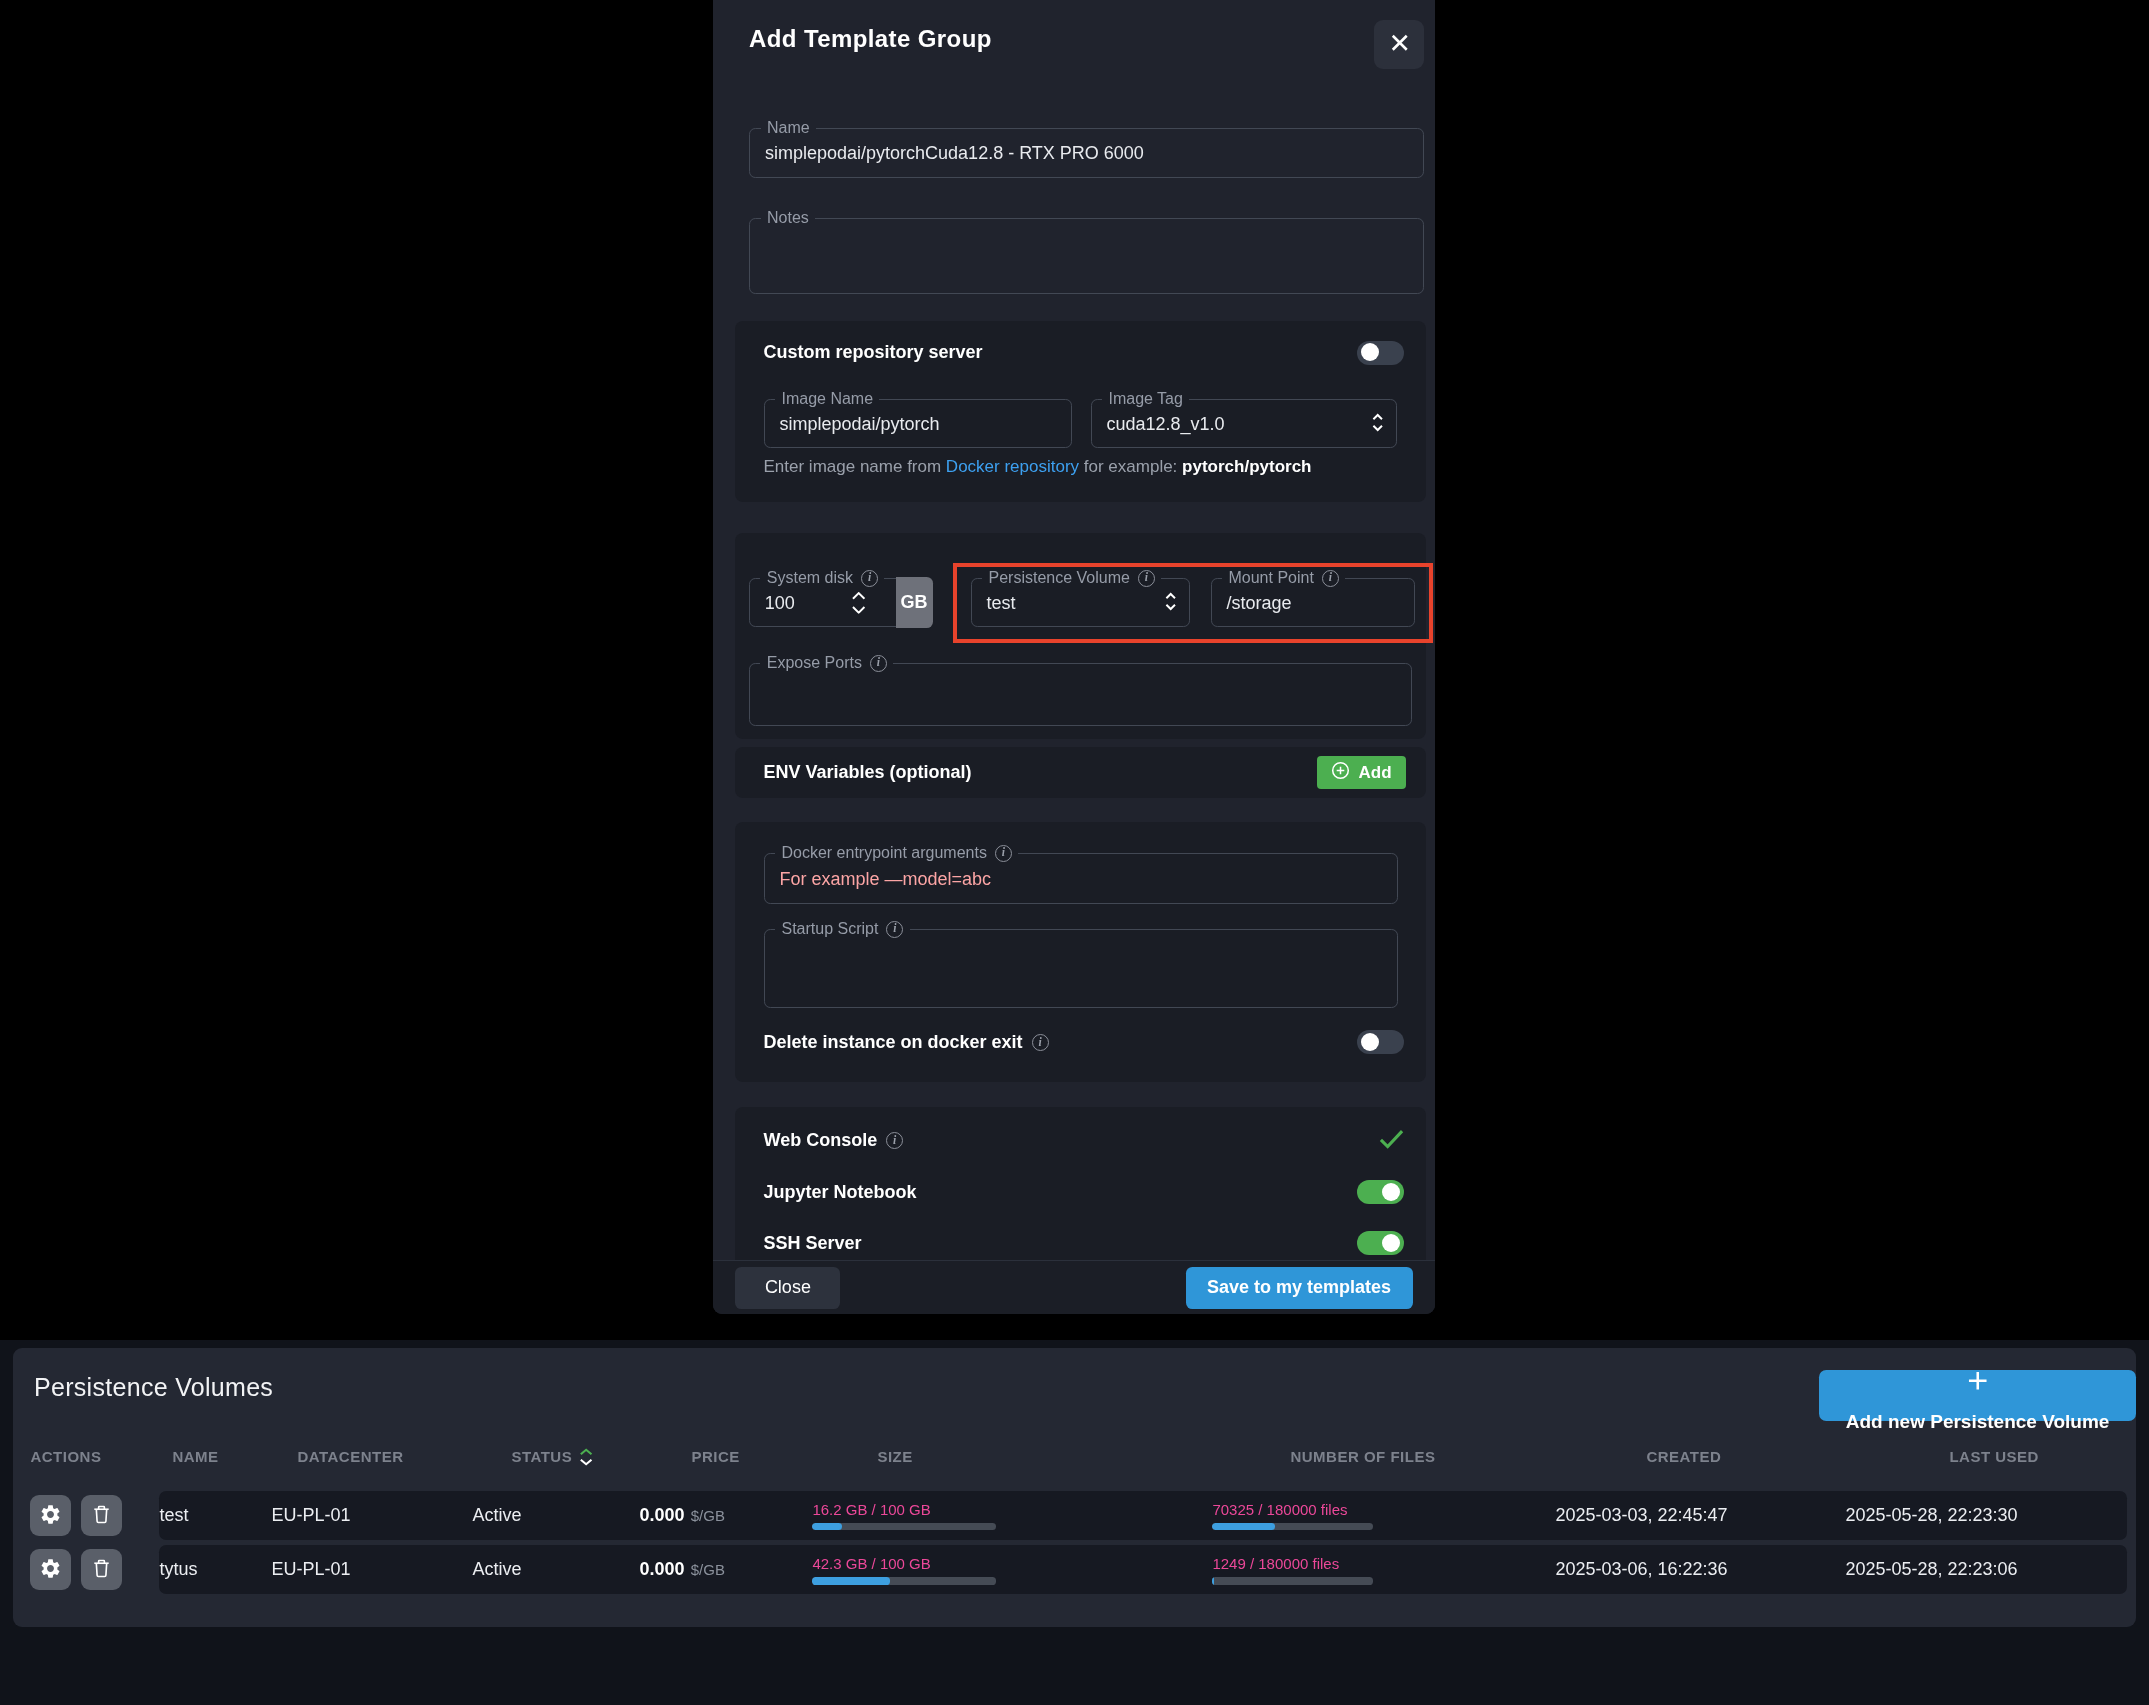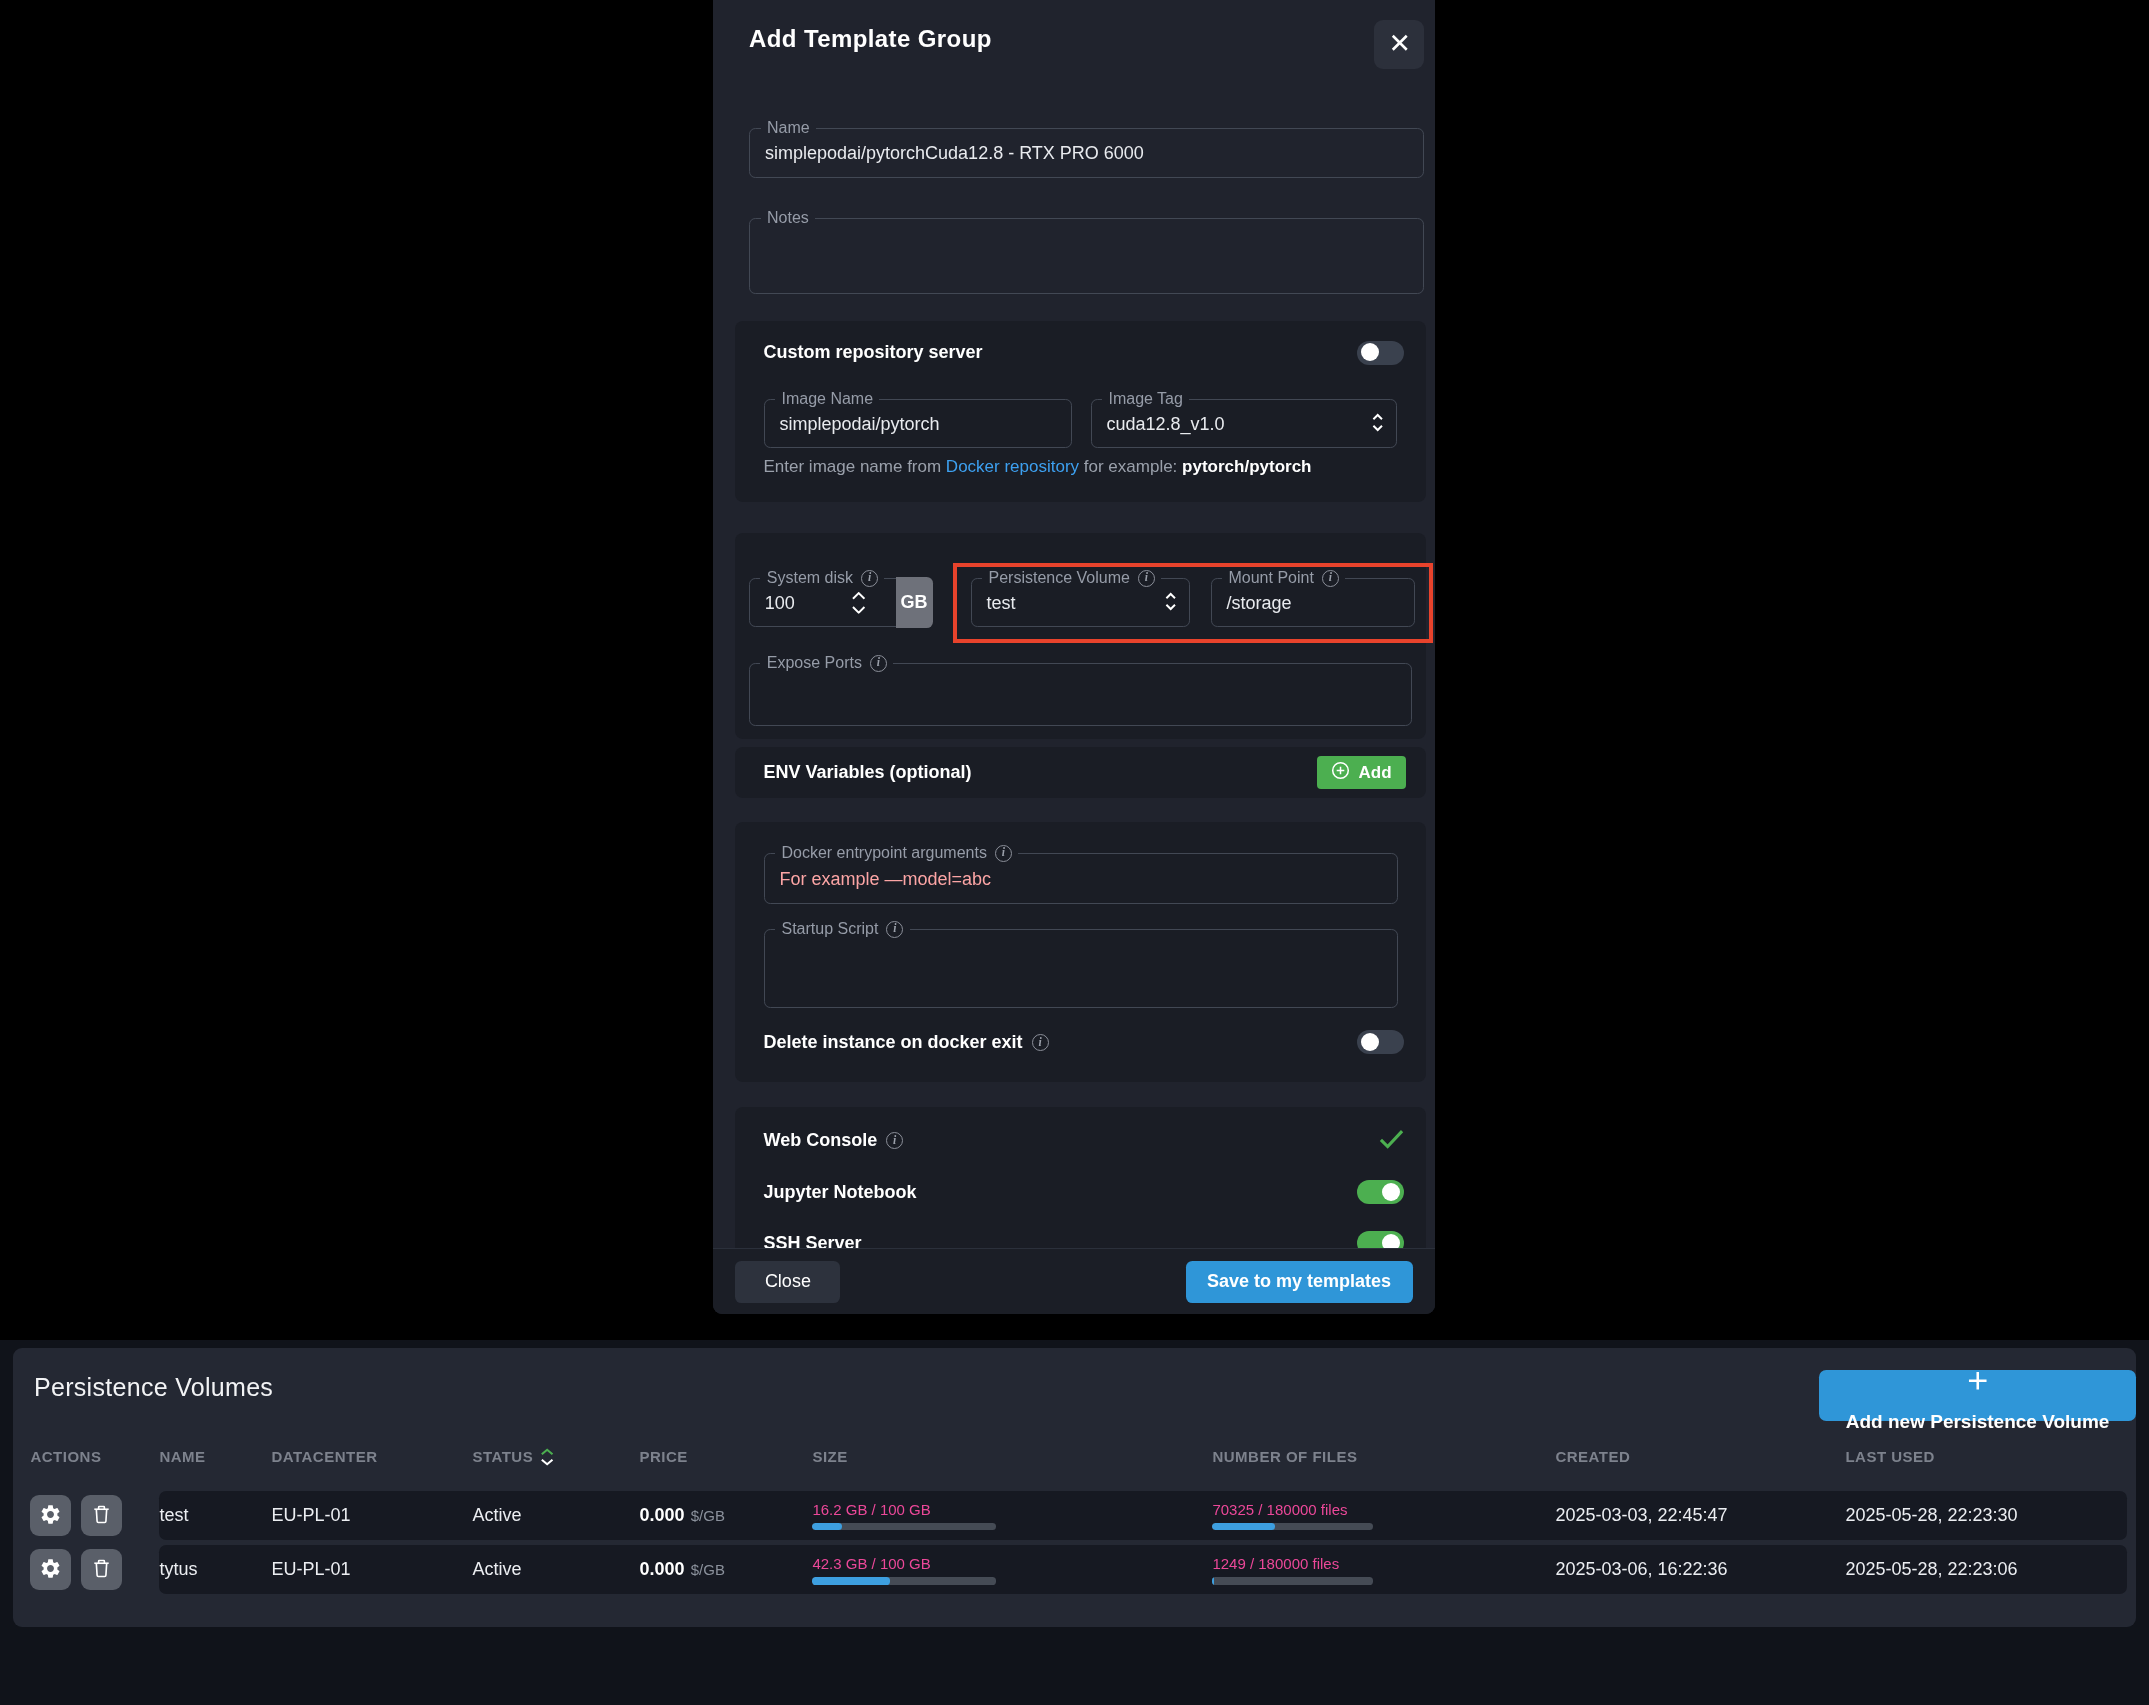--- a/index.html
+++ b/index.html
@@ -47,21 +47,21 @@
   .stepper { position:absolute; right:30px; top:50%; transform:translateY(-50%);
     display:flex; flex-direction:column; gap:6.3px; cursor:pointer; }
 
   .hl-box { position:absolute; left:218px; top:30px; width:480px; height:80px;
     border:4.5px solid #e8432c; z-index:6; pointer-events:none; }
 
   .add-env-btn { height:33px; padding:0 14.3px; background:#4caf50; border:none; border-radius:4px;
     color:#fff; font-size:17px; font-weight:600; display:flex; align-items:center; gap:8px; cursor:pointer;
     font-family:"Liberation Sans", sans-serif; }
 
-  .modal-footer { position:absolute; left:0; right:0; bottom:0; height:66px; background:#1b1e26;
+  .modal-footer { position:absolute; left:0; right:0; bottom:0; height:54px; background:#1b1e26;
     border-top:0.9px solid #2b303b; display:flex; align-items:center; justify-content:space-between;
     padding:0 22.4px; z-index:10; }
   .close-btn { width:105px; height:42px; background:#2d323d; border:none; border-radius:6.3px;
     color:#fff; font-size:18px; cursor:pointer; font-family:"Liberation Sans", sans-serif; }
   .save-btn { min-width:220px; height:42px; background:#2f96d8; border:none; border-radius:6.3px;
     color:#fff; font-size:18px; font-weight:600; cursor:pointer; padding:0 21.5px;
     font-family:"Liberation Sans", sans-serif; }
 
   
   .bottom { position:absolute; left:0; top:1340px; width:2149px; height:365px; background:#10131a; }
@@ -69,21 +69,21 @@
     background:#242833; border-radius:9px; }
   .panel-title { position:absolute; left:20.6px; top:25px; font-size:25px; font-weight:400;
     color:#f2f3f5; letter-spacing:0.3px; }
   .add-vol-btn { position:absolute; right:0; top:21.5px; height:51px; padding:0 27px;
     background:#2f96d8; border:none; border-radius:7.2px; color:#fff; font-size:19px; font-weight:700;
     display:flex; align-items:center; gap:15px; cursor:pointer; font-family:"Liberation Sans", sans-serif;flex-direction:column; }
 
   .tgrid { display:grid; grid-template-columns:129px 112px 201px 167px 173px 400px 343px 290px auto;
     align-items:center; }
   .thead { position:absolute; top:100px; left:17px; right:9px; color:#7d828d;
-    font-size:15px; font-weight:700; letter-spacing:0.5px; }
+    font-size:15px; font-weight:700; letter-spacing:0.5px;gap:13px; }
   .th { display:flex; align-items:center; gap:7.2px; }
   .sortcol { display:flex; flex-direction:column; gap:1.8px; }
 
   .rows { position:absolute; top:143px; left:17px; right:9px; display:flex; flex-direction:column; gap:5.4px; }
   .trow { position:relative; height:49px; }
   .trow .row-bg { position:absolute; left:129px; right:0; top:0; bottom:0; background:#161922; border-radius:7.2px; }
   .trow .tgrid { position:relative; height:49px; z-index:1; }
   .cell { font-size:18px; color:#eceef2; }
   .actions { display:flex; gap:9.9px; }
   .icon-btn { width:41px; height:41px; background:#5a5f69; border:none; border-radius:9px;

